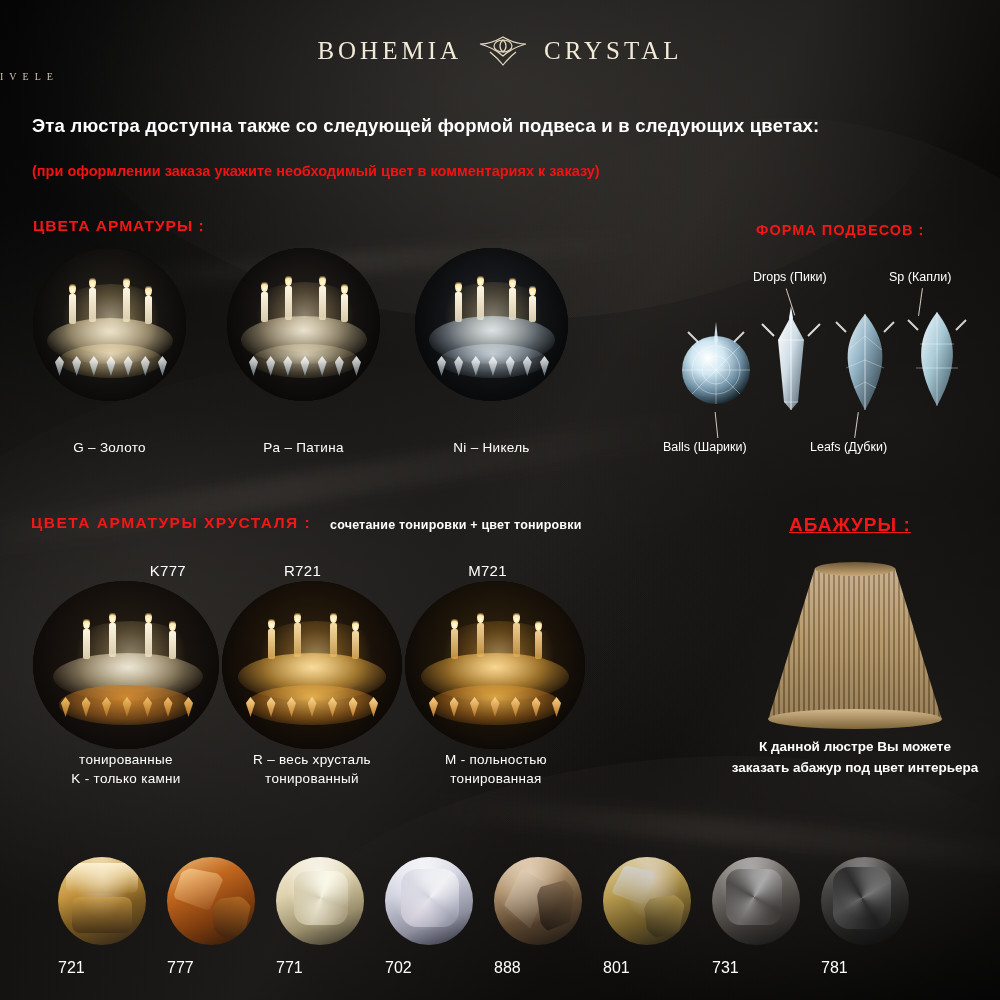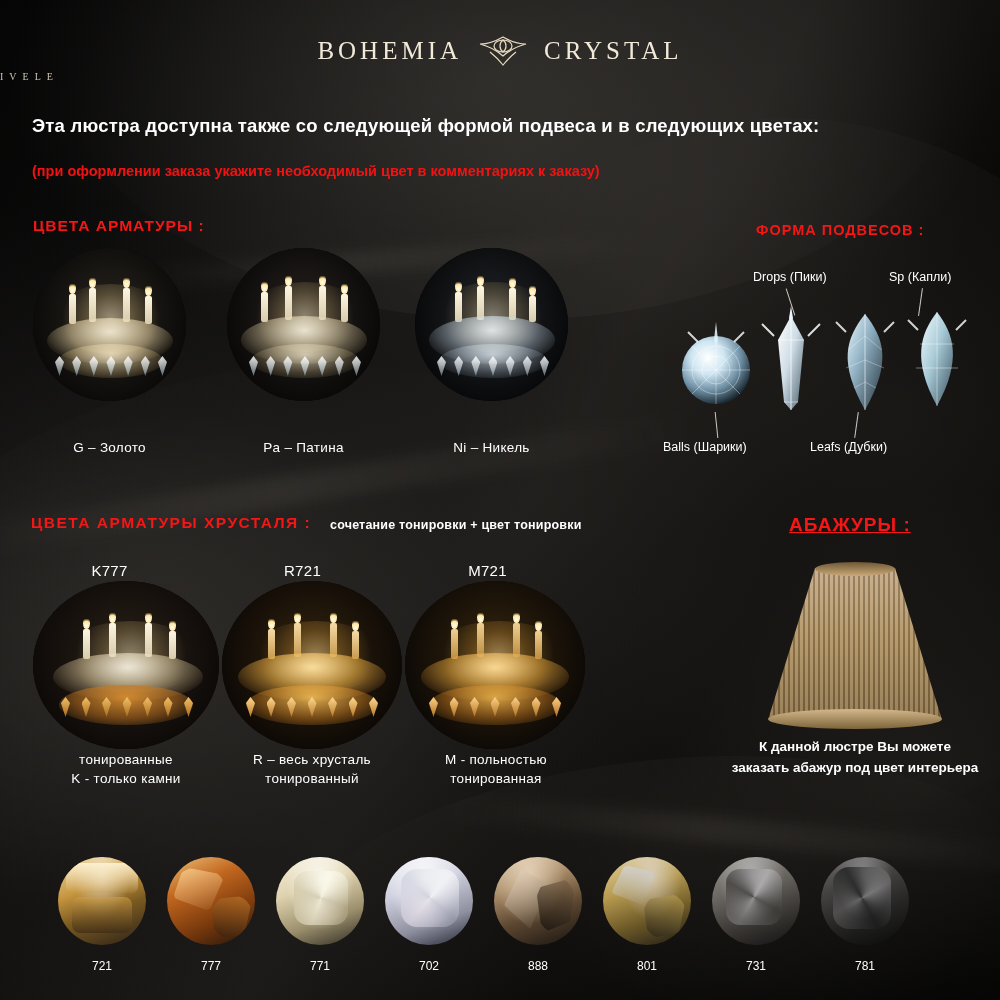--- a/index.html
+++ b/index.html
@@ -216,23 +216,23 @@
   .gem {
     position: absolute; inset: 0;
   }
   .facet {
     position: absolute;
     border-radius: 50%;
   }
   .sw-label {
     position: absolute;
     width: 88px;
-    text-align: center;
+    text-align: left;
     color: #ffffff;
-    font-size: 12px;
+    font-size: 16px;
   }
 </style>
 </head>
 <body>
 
 <div class="page">
 
   <div class="swirl sw1"></div>
   <div class="swirl sw2"></div>
   <div class="swirl sw3"></div>
@@ -411,21 +411,21 @@
         <stop offset="0%" stop-color="#f2fbff"></stop>
         <stop offset="45%" stop-color="#a7c9d6"></stop>
         <stop offset="100%" stop-color="#38505c"></stop>
       </linearGradient>
     </defs>
     <path d="M41 6 C58 28 66 54 41 100 C16 54 24 28 41 6 Z" fill="url(#gSp)"></path>
     <path d="M41 6 L41 100 M24 38 L58 38 M20 62 L62 62" stroke="rgba(255,255,255,.45)" stroke-width="0.9" fill="none"></path>
     <path d="M12 14 L22 24 M70 14 L60 24" stroke="#ffffff" stroke-width="2" opacity=".8"></path>
   </svg>
 
-  <div class="cap" style="left:33px;top:562px;width:153px;font-size:15px;">K777</div>
+  <div class="cap" style="left:33px;top:562px;width:153px;font-size:15px;text-align:right;">K777</div>
   <div class="circ" style="left:33px;top:581px;width:186px;height:168px;">
     <div class="chand" style="background:radial-gradient(ellipse at 50% 45%, #2b2218 0%, #0b0807 78%);">
       <div class="glow" style="left:28px;top:40px;width:140px;height:72px;opacity:.5;"></div>
       <div class="candle" style="left:50px;top:48px;height:30px;"></div>
         <div class="flame" style="left:50px;top:36px;"></div>
       <div class="candle" style="left:76px;top:42px;height:34px;"></div>
         <div class="flame" style="left:76px;top:30px;"></div>
       <div class="candle" style="left:112px;top:42px;height:34px;"></div>
         <div class="flame" style="left:112px;top:30px;"></div>
       <div class="candle" style="left:136px;top:50px;height:28px;"></div>

